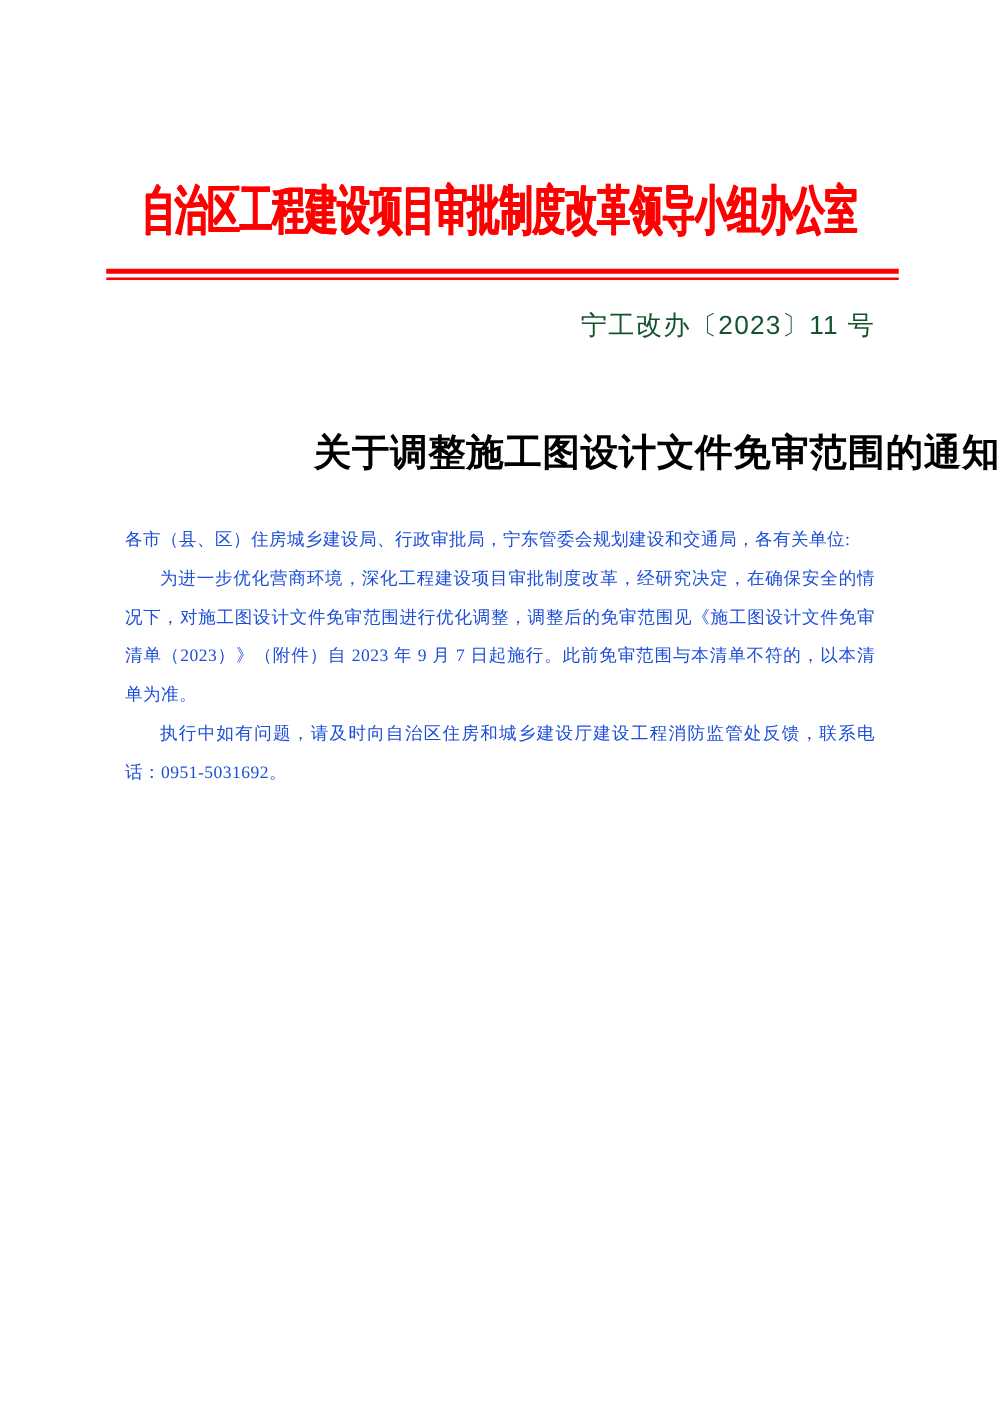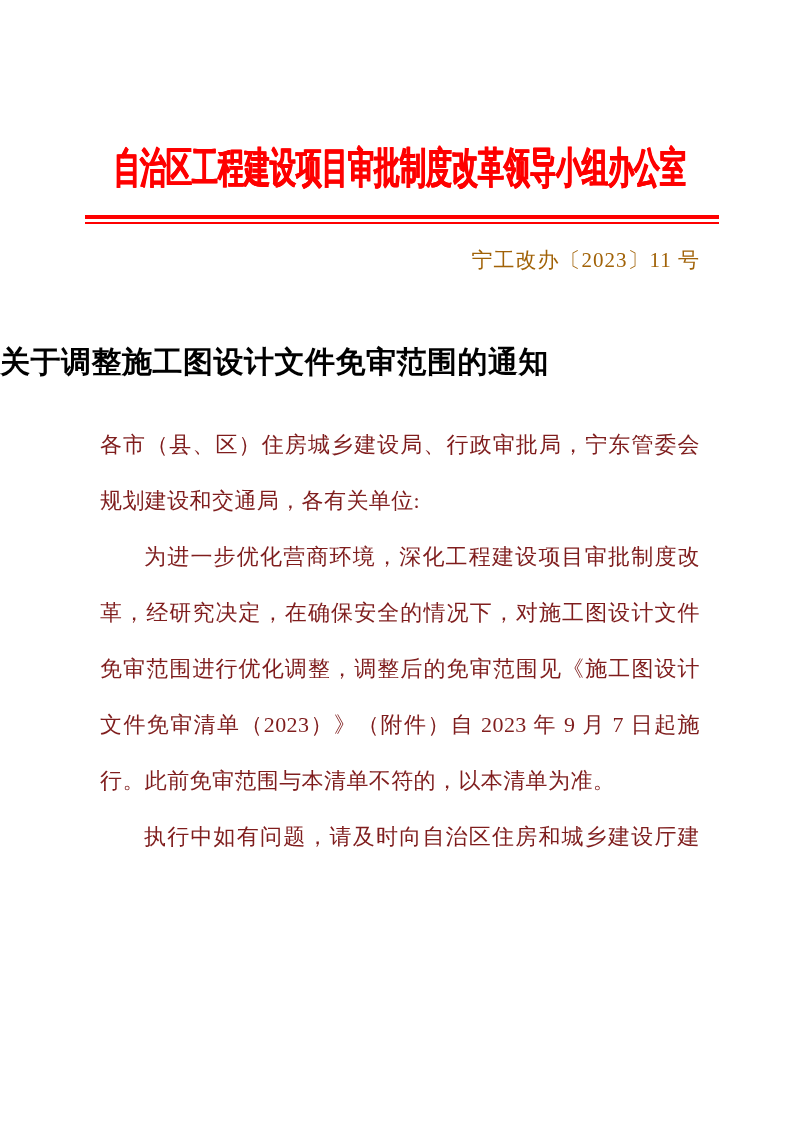--- a/index.html
+++ b/index.html
@@ -41,47 +41,47 @@
   }
   .rule-top  { height: 4px; background: var(--accent); }
   .rule-gap  { height: 3px; background: transparent; }
   .rule-bottom { height: 2px; background: var(--accent); }
 
   .doc-number {
     position: absolute;
     top: 246px;
     right: 100px;
     font-size: 21px;
-    color: #a16207;
+    color: #14532d;
     letter-spacing: 1px;
-    font-family: Liberation Serif, serif;
+    font-family: Liberation Sans, sans-serif;
   }
 
   .doc-title {
     position: absolute;
     top: 342px;
     left: 0;
     width: 800px;
-    text-align: left;
+    text-align: right;
     font-size: 30px;
     font-weight: bold;
     color: #000;
     letter-spacing: 0.5px;
     white-space: nowrap;
     font-family: "Liberation Serif", serif;
   }
 
   .body {
     position: absolute;
     top: 417px;
     left: 100px;
     width: 600px;
-    font-size: 22px;
-    line-height: 56px;
-    color: #7f1d1d;
+    font-size: 14px;
+    line-height: 31px;
+    color: #1d4ed8;
     letter-spacing: 0.4px;
     text-align: justify;
     text-justify: inter-ideograph;
     font-family: "Liberation Serif", serif;
   }
   .body p { margin: 0; text-align: justify; text-align-last: left; }
   .body p.indent { text-indent: 2em; }
 
   .page-number {
     position: absolute;

